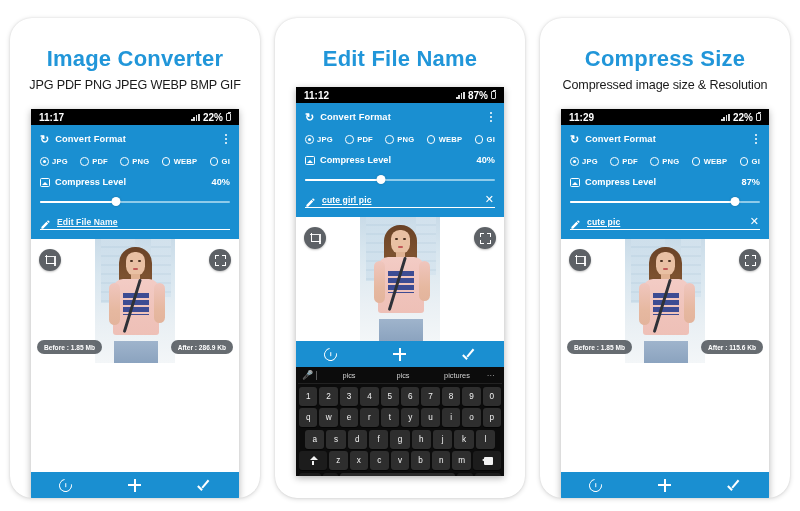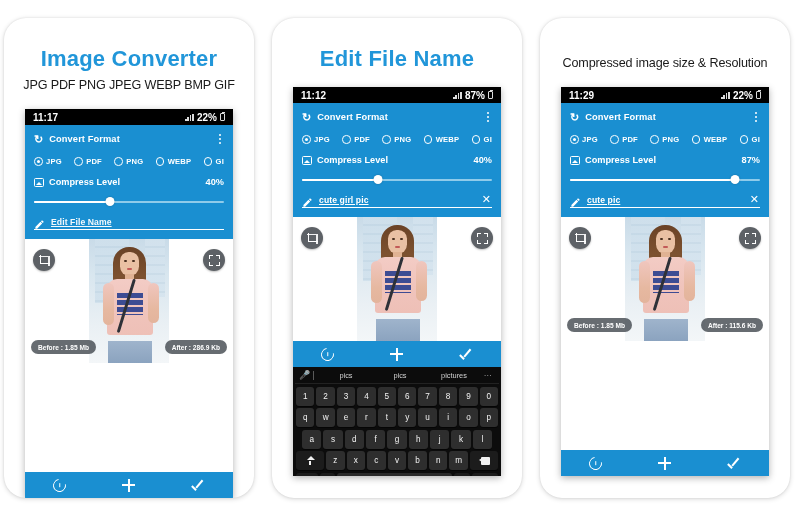--- a/index.html
+++ b/index.html
@@ -5,21 +5,21 @@
   * { box-sizing: border-box; margin:0; padding:0; }
   html,body{
     width:800px; height:511px; overflow:hidden;
     background:#ffffff;
     font-family:"Liberation Sans", sans-serif;
   }
   #stage{
     position:relative; width:800px; height:511px;
     background:#ffffff;
     display:flex; justify-content:space-between;
-    padding:18px 10px 14px 4px;
+    padding:18px 10px 14px 10px;
   }
 
   
   .card{
     position:relative;
     width:250px; height:480px;
     background:#ffffff;
     border-radius:22px;
     box-shadow:0 1px 5px rgba(0,0,0,.16), 0 0 2px rgba(0,0,0,.10);
     display:flex; flex-direction:column; align-items:center;
@@ -591,20 +591,21 @@
             <div class="key sym">!#1</div>
             <div class="key dark" style="flex: 0.7 1 0%;">:</div>
             <div class="key space">English (US)</div>
             <div class="key dark" style="flex: 0.7 1 0%;">.</div>
             <div class="key done" style="flex: 1.2 1 0%;">Done</div>
           </div>
         </div>
       </div>
     </div>
     <div class="card">
+      <div class="headline">Compress Size</div>
       <div class="subline tight">Compressed image size &amp; Resolution</div>
       <div class="phone">
         <div class="statusbar">
           <span>11:29</span>
           <div class="sb-right">
             <span class="sig">
               <i></i>
               <i></i>
               <i></i>
               <i></i>

